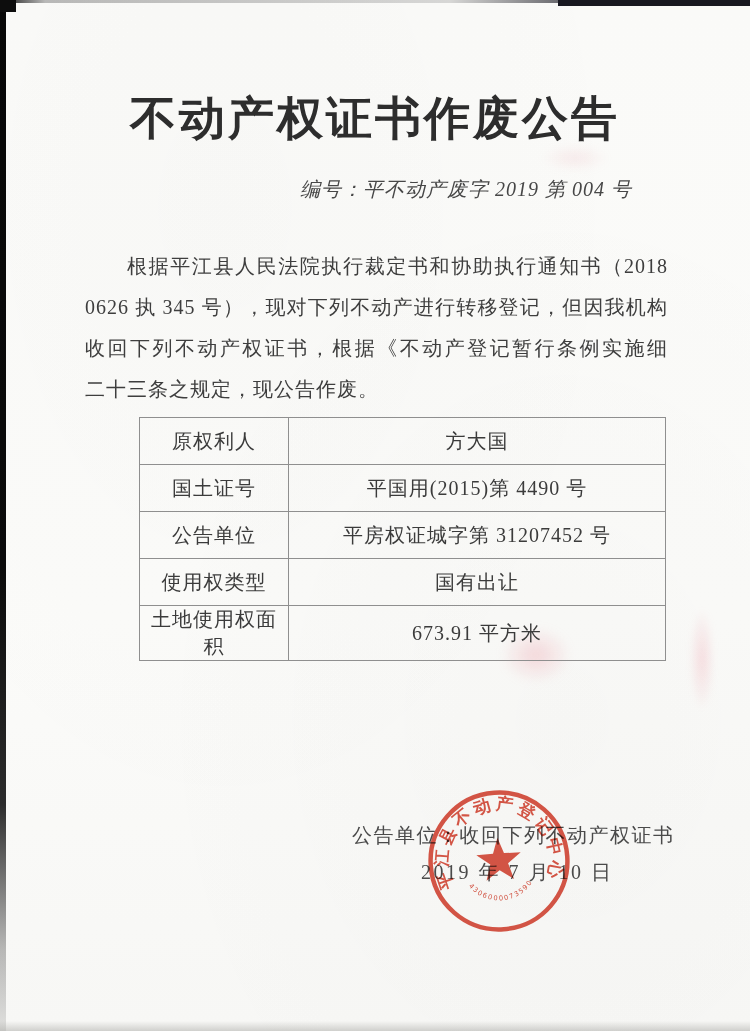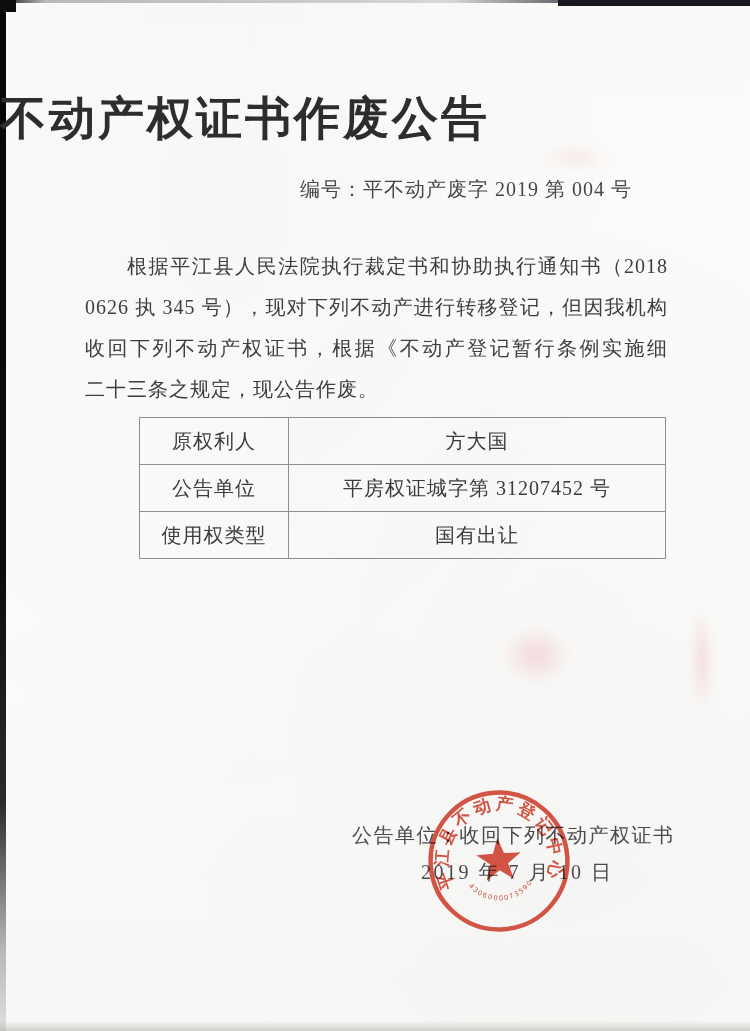--- a/index.html
+++ b/index.html
@@ -43,26 +43,26 @@
   .smudge-1{left:500px;top:626px;width:72px;height:58px;
     background:radial-gradient(ellipse,rgba(236,148,160,0.32),transparent 70%);filter:blur(4px);}
   .smudge-2{left:690px;top:610px;width:24px;height:98px;
     background:radial-gradient(ellipse,rgba(240,158,170,0.30),transparent 75%);filter:blur(3px);}
   .smudge-3{left:543px;top:146px;width:64px;height:24px;
     background:radial-gradient(ellipse,rgba(236,168,176,0.20),transparent 75%);filter:blur(4px);}
 
   
   .title{
     position:absolute;left:0;top:93px;width:750px;
-    font-size:46px;line-height:52px;
+    text-align:center;font-size:46px;line-height:52px;
     font-weight:700;color:#2d2d2d;letter-spacing:3px;
   }
   .doc-number{
     position:absolute;top:176px;right:118px;
-    font-size:20px;color:#474747;letter-spacing:1px;
+    font-size:20px;color:#474747;letter-spacing:1px;font-style:italic;
   }
   .body-text{
     position:absolute;left:85px;top:246px;width:583px;
     font-size:20px;color:#3e3e3e;letter-spacing:1px;
   }
   .body-line{height:41px;line-height:41px;white-space:nowrap;}
   .body-line.just{text-align:justify;text-align-last:justify;white-space:normal;height:41px;overflow:hidden;}
   .body-line.indent{text-indent:42px;}
 
   
@@ -127,26 +127,34 @@
     <div class="body-line">二十三条之规定，现公告作废。</div>
   </div>
 
   <table class="info-table">
     <tbody>
       <tr>
         <td class="lbl">原权利人</td>
         <td>方大国</td>
       </tr>
       <tr>
+        <td class="lbl">国土证号</td>
+        <td>平国用(2015)第 4490 号</td>
+      </tr>
+      <tr>
         <td class="lbl">公告单位</td>
         <td>平房权证城字第 31207452 号</td>
       </tr>
       <tr>
         <td class="lbl">使用权类型</td>
         <td>国有出让</td>
+      </tr>
+      <tr>
+        <td class="lbl">土地使用权面积</td>
+        <td>673.91 平方米</td>
       </tr>
     </tbody>
   </table>
 
   <div class="issuer-line">公告单位：收回下列不动产权证书</div>
   <div class="date-line">2019 年 7 月 10 日</div>
 
   <div class="stamp">
     <svg viewBox="0 0 160 160">
       <defs>

